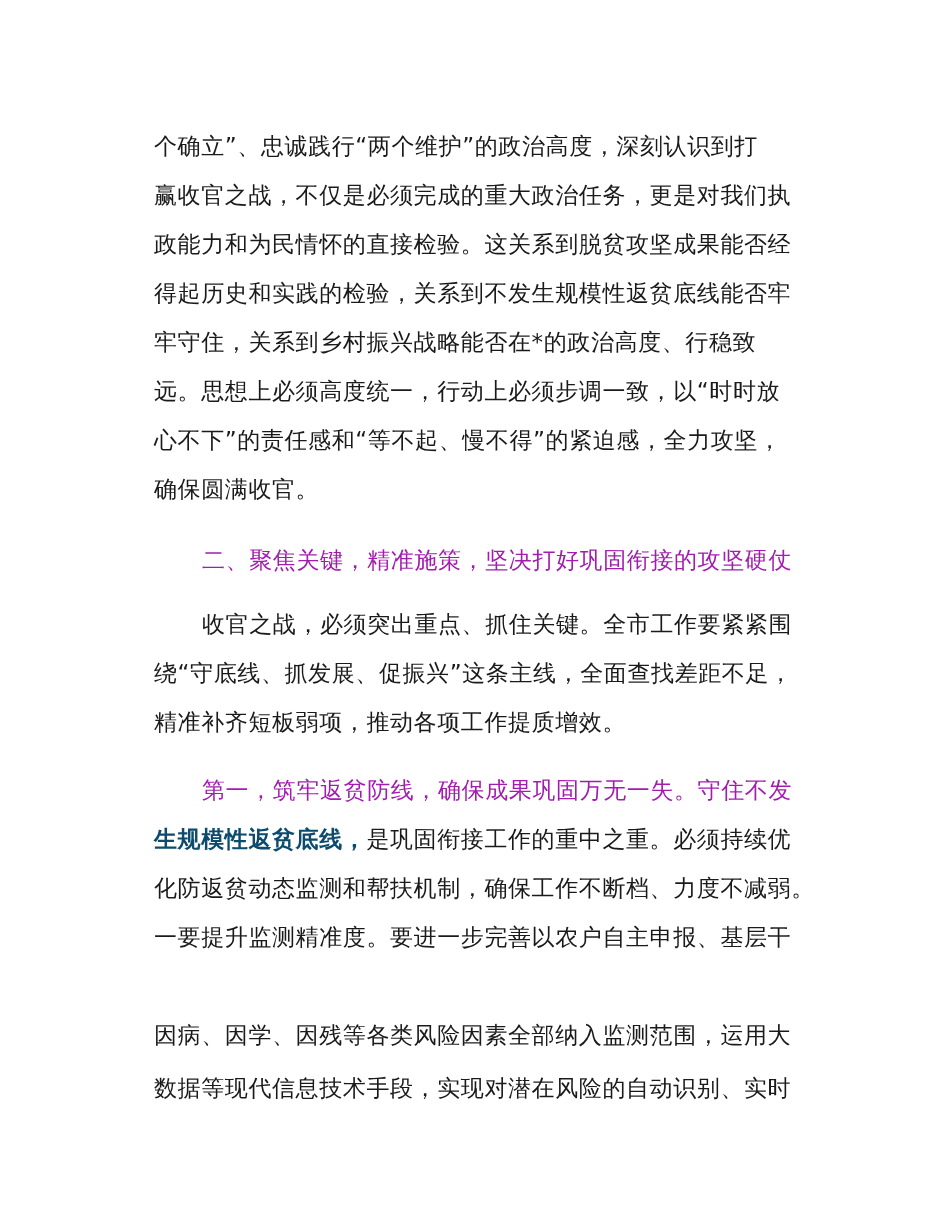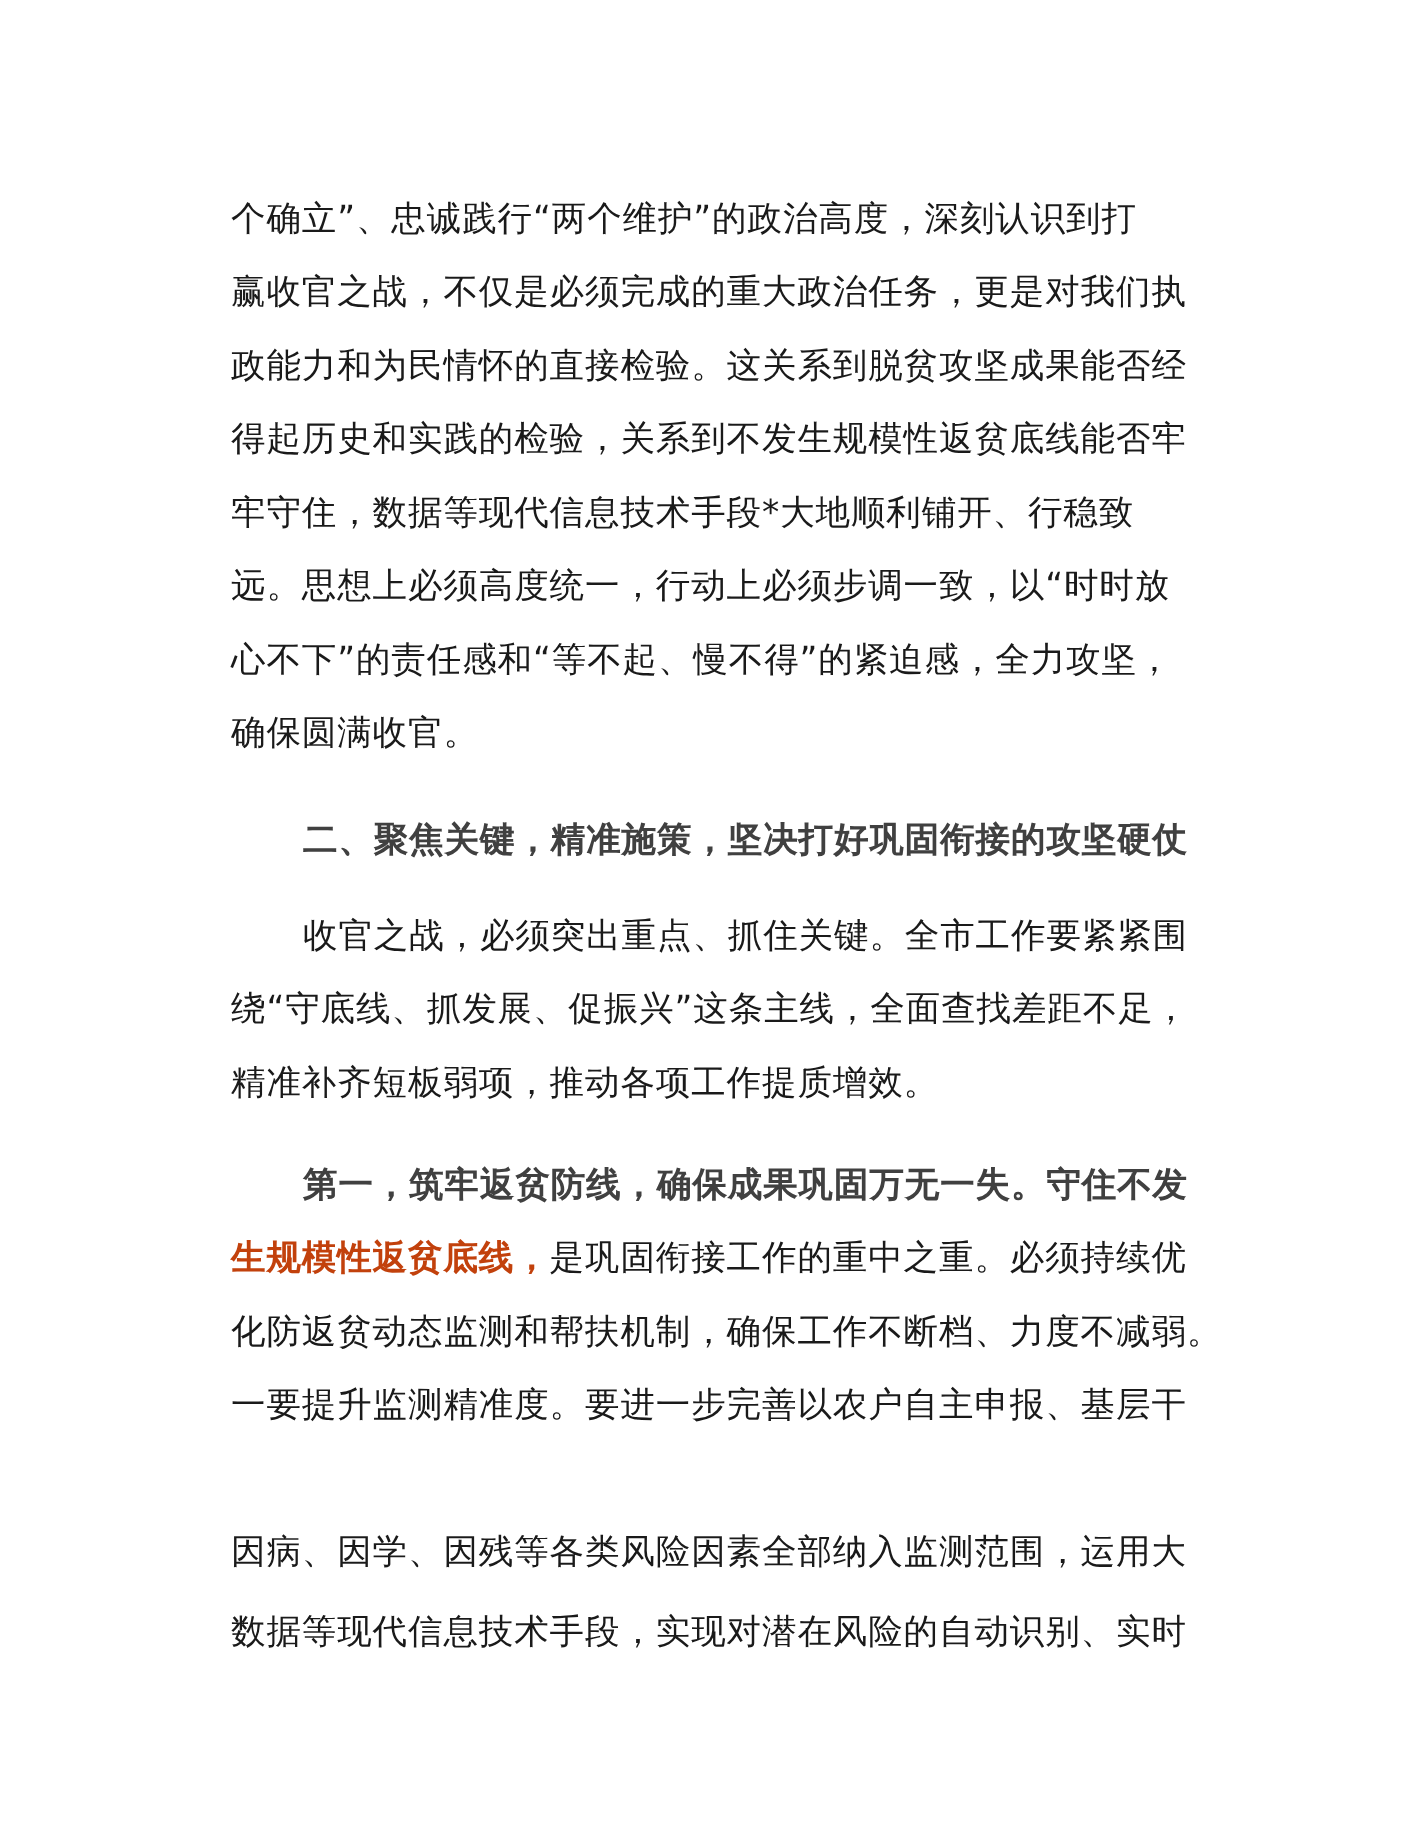--- a/index.html
+++ b/index.html
@@ -8,33 +8,33 @@
       position: absolute; left: 0; top: 0; width: 950px; height: 1230px; background: #fff; margin-left: 12px;
     }
     .line {
       position: absolute; left: 142px;
       font-family: "DejaVu Sans", "Liberation Sans", sans-serif;
       font-size: 23px; line-height: 30px;
       color: #1a1a1a; white-space: nowrap;
       letter-spacing: 0.6px;
     }
     .indent { left: 190px; }
-    .bold { font-weight: bold; color: #404040; }
-    .bold-span { font-weight: bold; color: #c2410c; }
+    .bold { font-weight: normal; color: #a21caf; }
+    .bold-span { font-weight: bold; color: #0c4a6e; }
   </style>
 </head>
 <body>
 
 <div class="page">
 
   <div class="line" style="top:131px">个确立”、忠诚践行“两个维护”的政治高度，深刻认识到打</div>
   <div class="line" style="top:180px">赢收官之战，不仅是必须完成的重大政治任务，更是对我们执</div>
   <div class="line" style="top:229px">政能力和为民情怀的直接检验。这关系到脱贫攻坚成果能否经</div>
   <div class="line" style="top:278px">得起历史和实践的检验，关系到不发生规模性返贫底线能否牢</div>
-  <div class="line" style="top:327px">牢守住，数据等现代信息技术手段*大地顺利铺开、行稳致</div>
+  <div class="line" style="top:327px">牢守住，关系到乡村振兴战略能否在*的政治高度、行稳致</div>
   <div class="line" style="top:376px">远。思想上必须高度统一，行动上必须步调一致，以“时时放</div>
   <div class="line" style="top:425px">心不下”的责任感和“等不起、慢不得”的紧迫感，全力攻坚，</div>
   <div class="line" style="top:474px">确保圆满收官。</div>
 
   <div class="line indent bold" style="top:545px">二、聚焦关键，精准施策，坚决打好巩固衔接的攻坚硬仗</div>
 
   <div class="line indent" style="top:609px">收官之战，必须突出重点、抓住关键。全市工作要紧紧围</div>
   <div class="line" style="top:658px">绕“守底线、抓发展、促振兴”这条主线，全面查找差距不足，</div>
   <div class="line" style="top:707px">精准补齐短板弱项，推动各项工作提质增效。</div>
 

